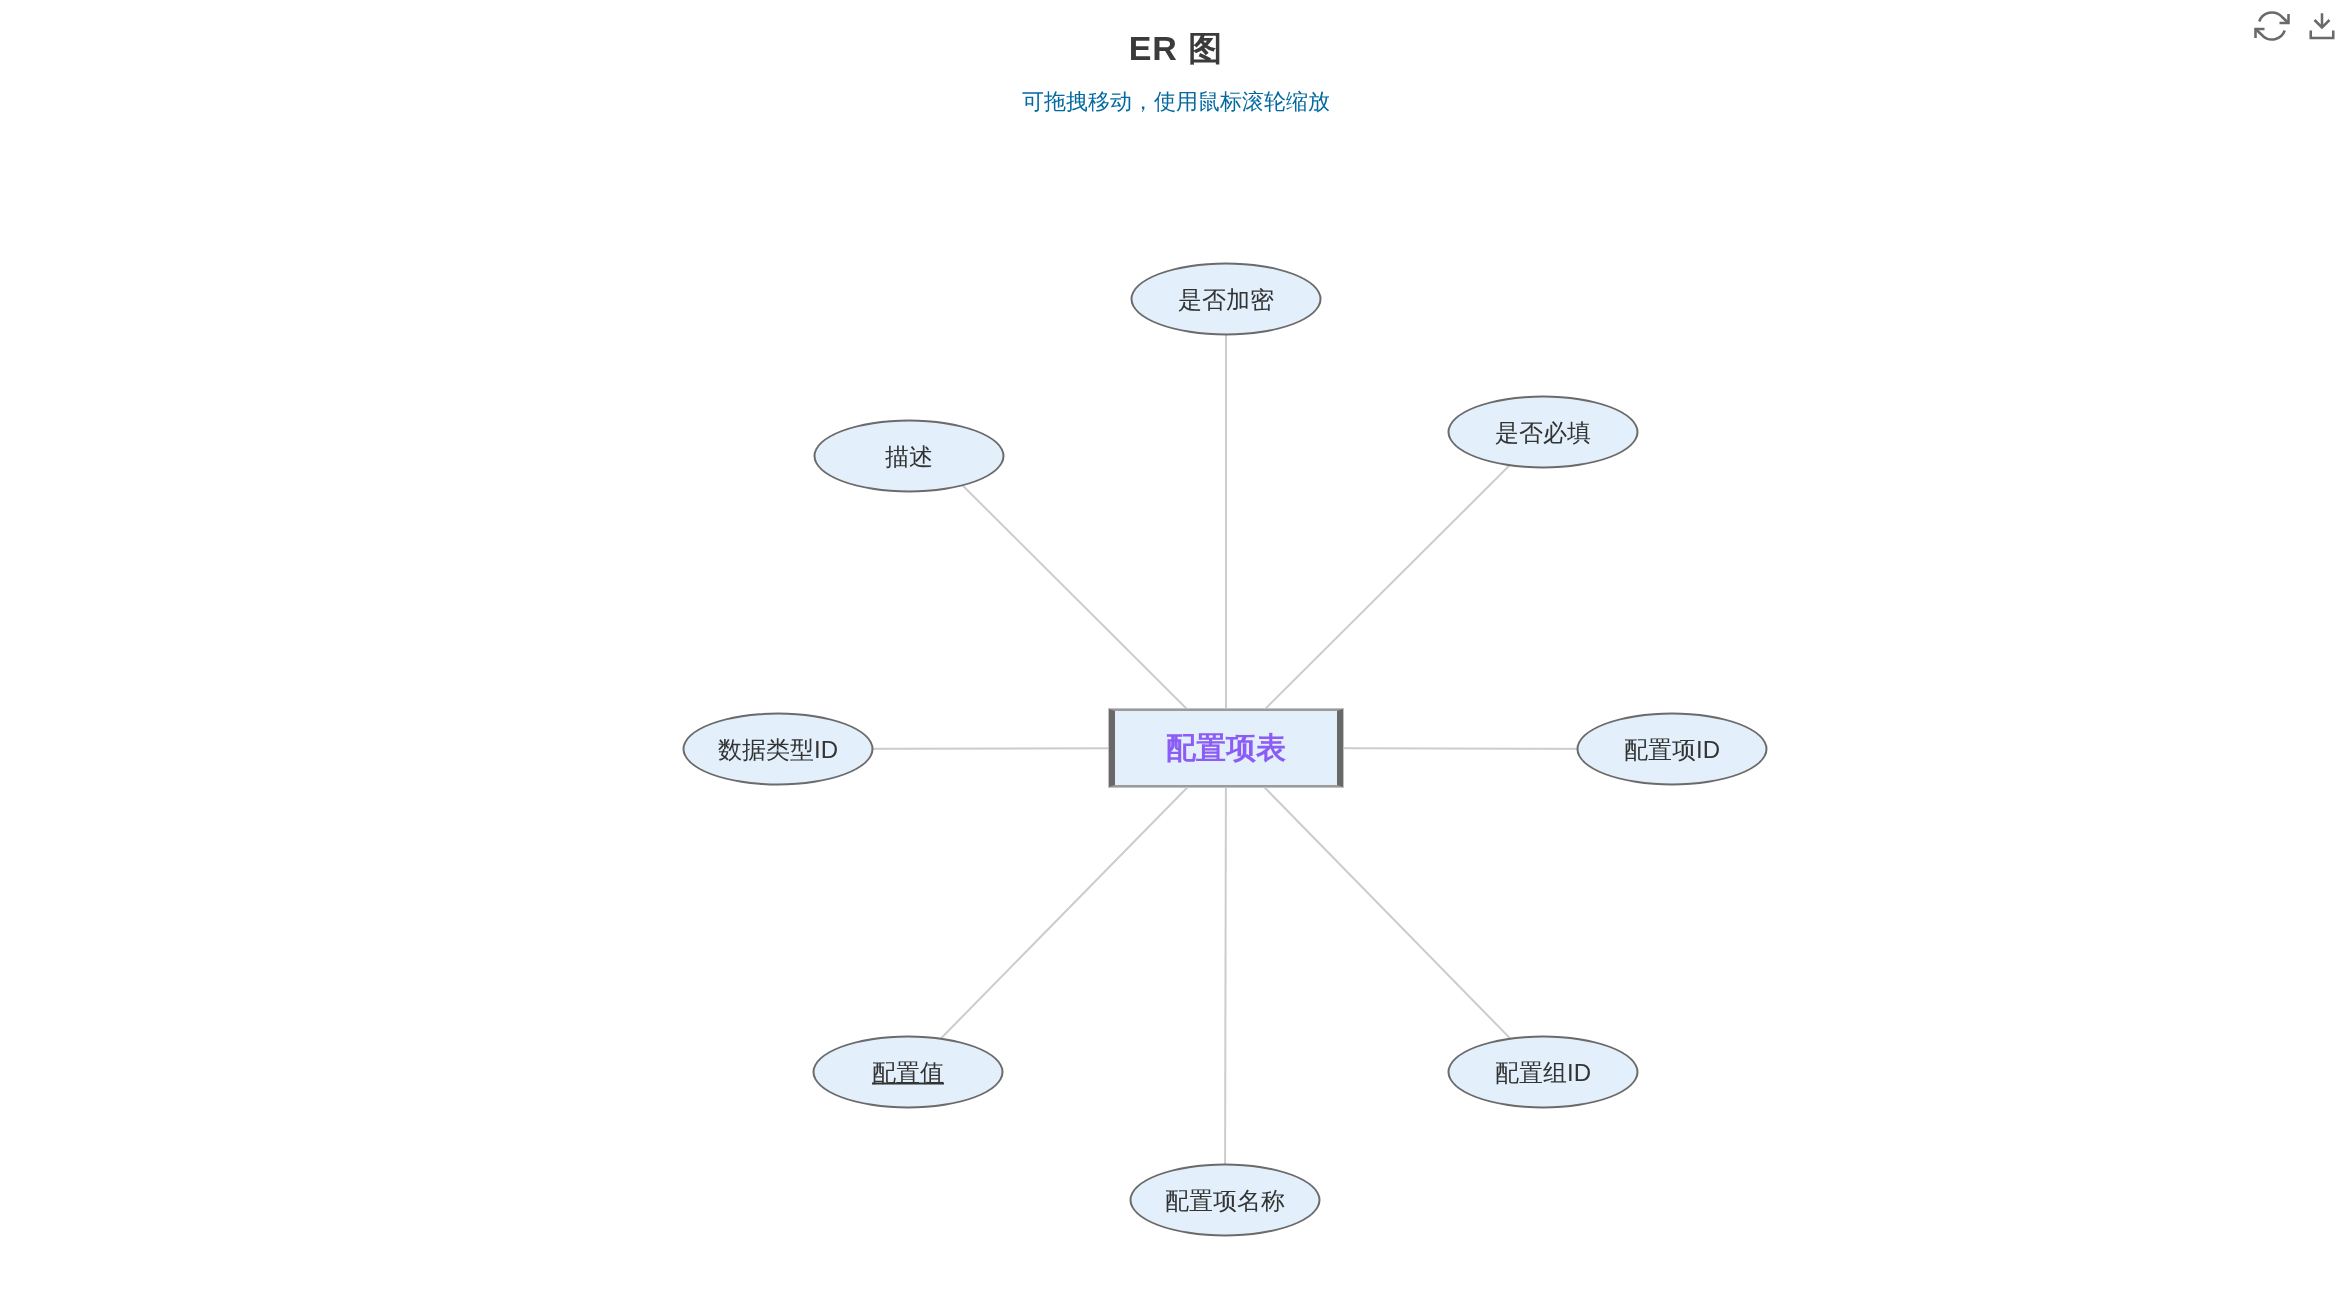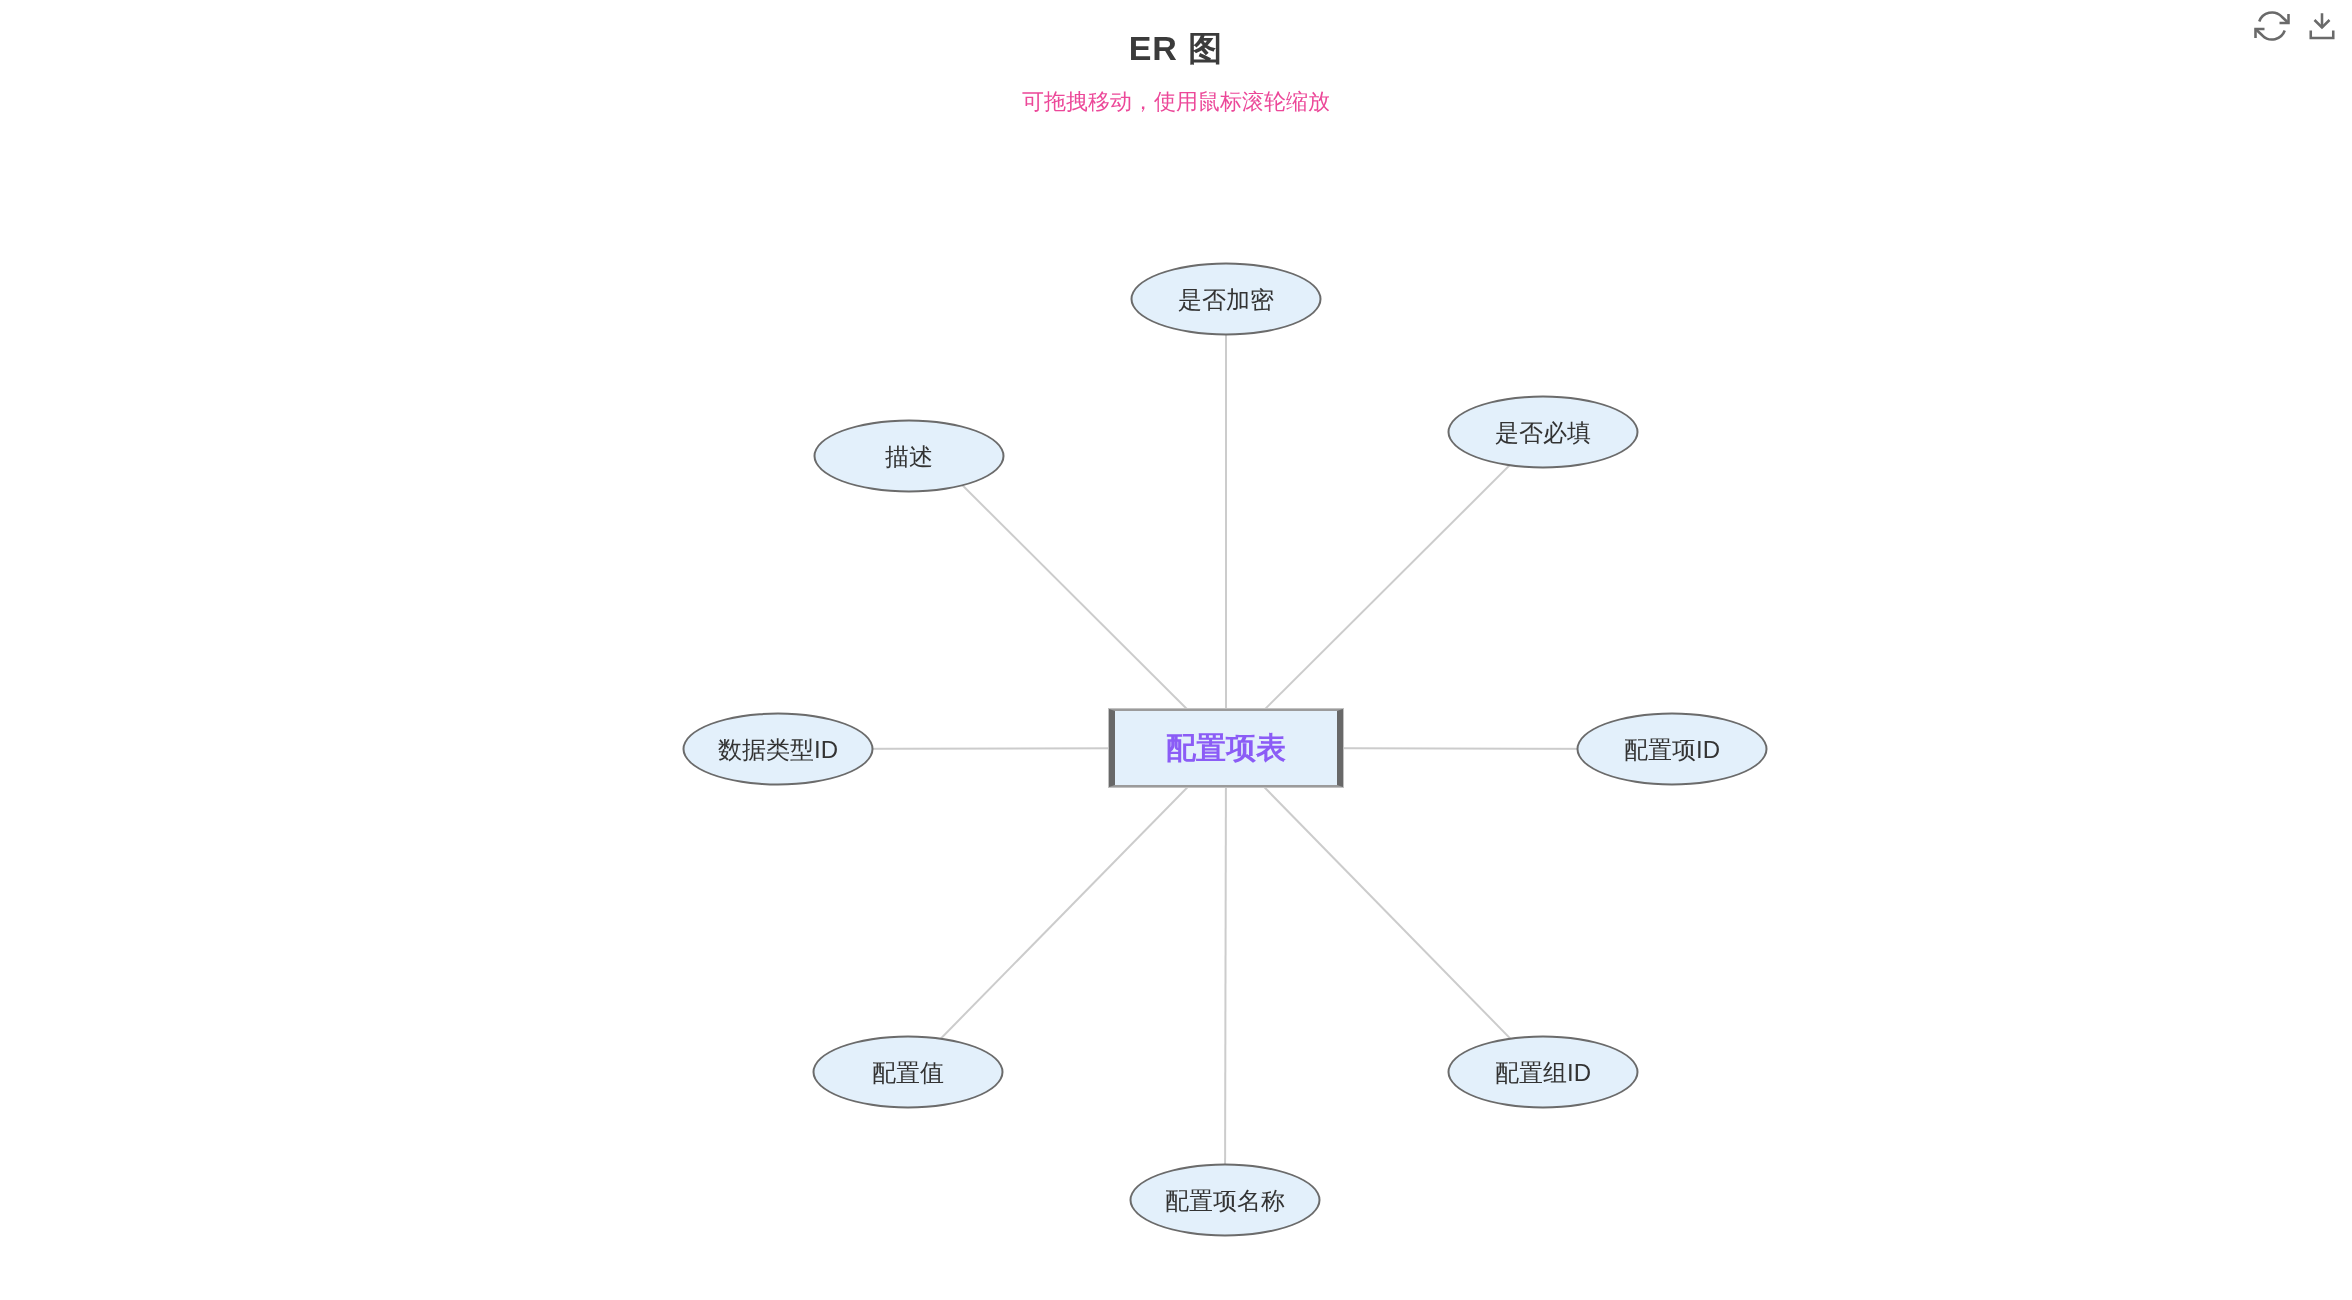--- a/index.html
+++ b/index.html
@@ -21,21 +21,21 @@
 
   
   .hdr { position: absolute; top: 0; left: 0; right: 0; text-align: center; z-index: 3; }
   .hdr h1 {
     margin: 26px 0 0;
     font-size: 34px; font-weight: 700;
     color: #3b3b3b; letter-spacing: 1px;
   }
   .hdr p {
     margin: 15px 0 0;
-    font-size: 22px; color: #ec4899;
+    font-size: 22px; color: #0369a1;
   }
 
   
   .toolbar {
     position: absolute; top: 8px; right: 12px;
     display: flex; gap: 14px; z-index: 4;
   }
   .toolbar button {
     background: none; border: none; padding: 0; margin: 0;
     cursor: pointer; line-height: 0;
@@ -117,19 +117,19 @@
   <div class="node attr" style="left:1226px; top:299px;">是否加密</div>
 
   <div class="node attr" style="left:1543px; top:432px;">是否必填</div>
 
   <div class="node attr" style="left:1672px; top:749px;">配置项ID</div>
 
   <div class="node attr" style="left:1543px; top:1072px;">配置组ID</div>
 
   <div class="node attr" style="left:1225px; top:1200px;">配置项名称</div>
 
-  <div class="node attr" style="left:908px; top:1072px;">配置值</div>
+  <div class="node attr" style="left:908px; top:1072px;text-decoration:underline;">配置值</div>
 
   <div class="node attr" style="left:778px; top:749px;">数据类型ID</div>
 
   <div class="node attr" style="left:909px; top:456px;">描述</div>
 
 </div>
 
 </body></html>

